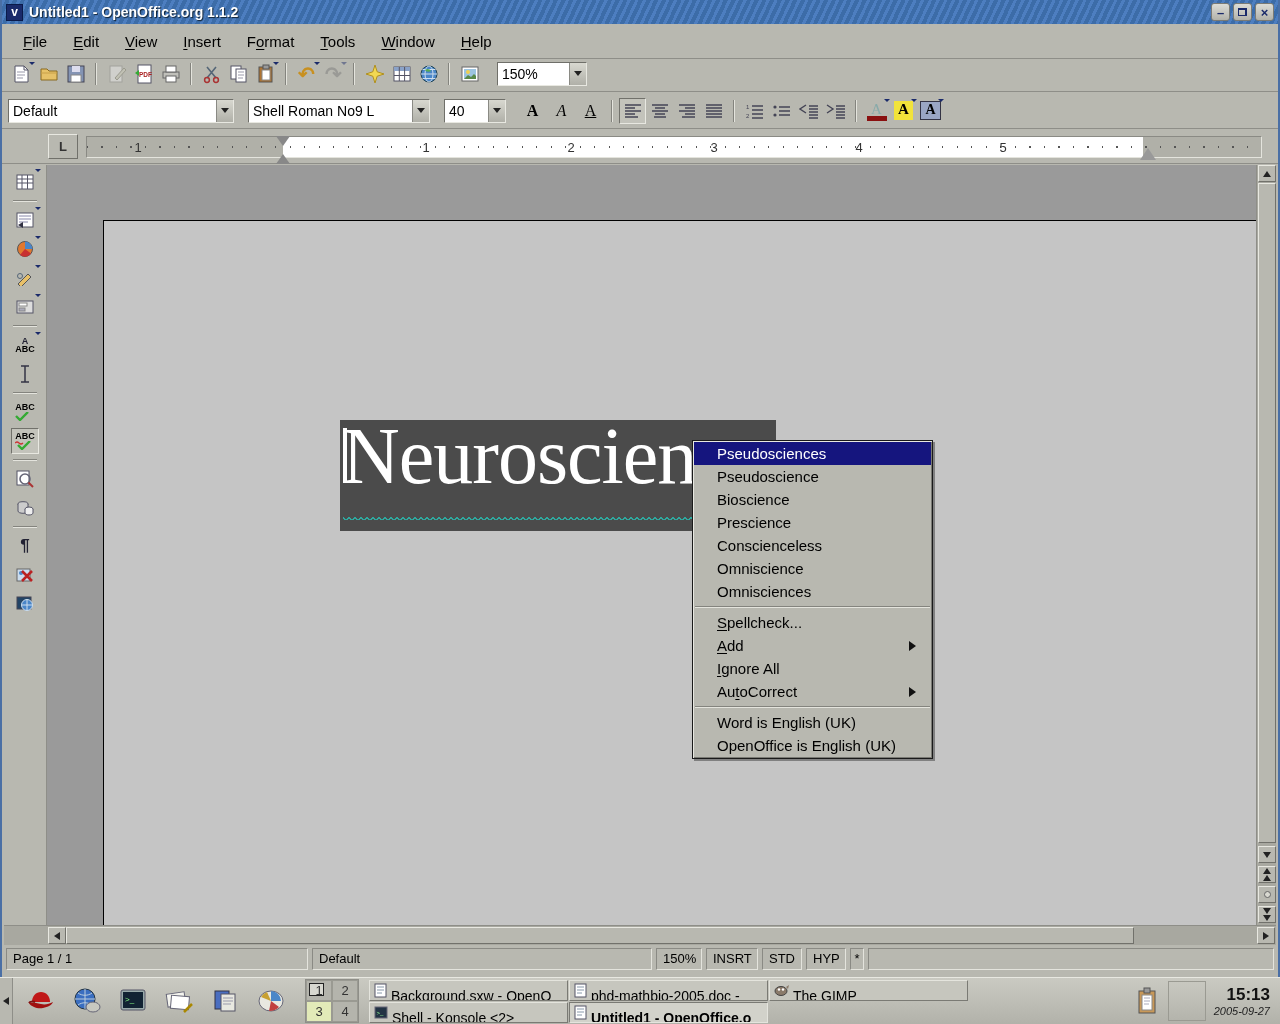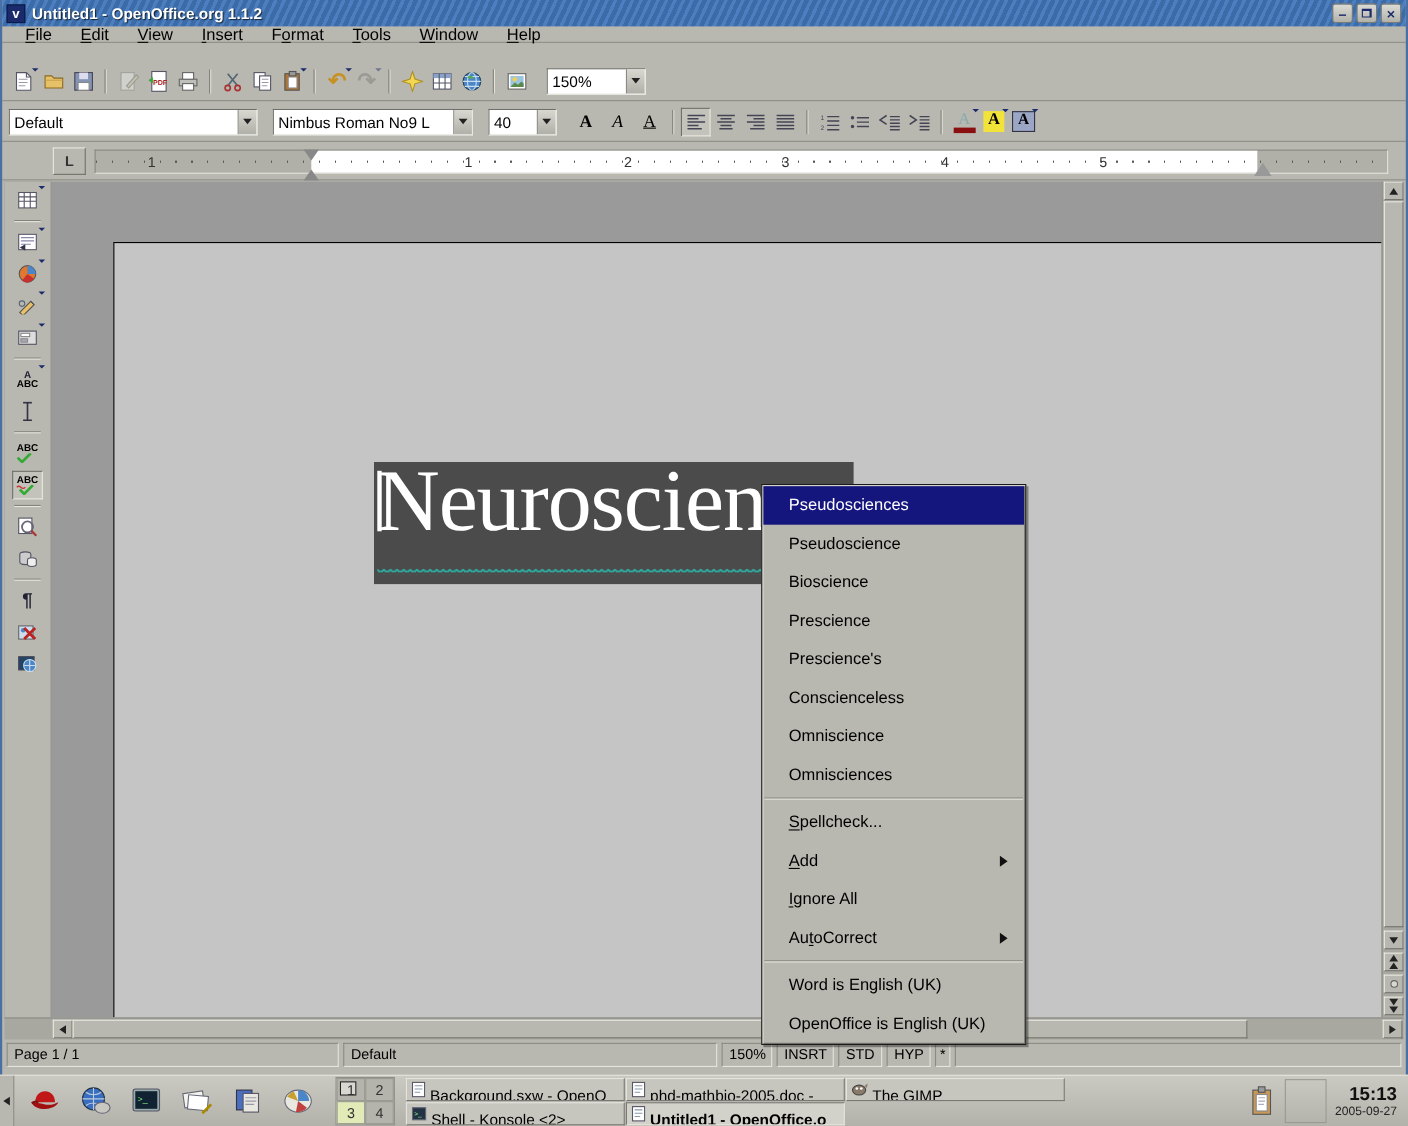--- a/index.html
+++ b/index.html
@@ -18,21 +18,21 @@
     background:repeating-linear-gradient(115deg,var(--title2) 0 3px,var(--title1) 3px 7px);
     display:flex;align-items:center;padding:0 4px;color:#fff;}
   .win-icon{width:17px;height:17px;background:#1a2a6a;border:1px solid #0a1a4a;margin-right:6px;
     display:flex;align-items:center;justify-content:center;color:#fff;font-size:12px;font-weight:bold;}
   .titlebar .title{font-size:14px;font-weight:bold;text-shadow:1px 1px 1px #123;text-align:center;}
   .win-buttons{margin-left:auto;display:flex;gap:3px;}
   .win-btn{width:19px;height:18px;background:linear-gradient(#dcdcd6,#b2b2aa);border:1px solid #7a7a74;border-radius:3px;
     display:flex;align-items:center;justify-content:center;color:#1a2a6a;font-weight:bold;font-size:13px;line-height:1;cursor:default;}
   .win-btn .maxg{width:9px;height:8px;border:2px solid #1a2a6a;border-left-width:1px;border-bottom-width:1px;}
 
-  .menubar{position:absolute;left:0;top:25px;right:0;height:14px;display:flex;align-items:center;
+  .menubar{position:absolute;left:0;top:25px;right:0;height:34px;display:flex;align-items:center;
     border-bottom:1px solid #8e8e88;padding-left:8px;font-size:15px;}
   .menu-item{padding:4px 13px;cursor:default;}
 
   .toolbar{position:absolute;left:0;right:0;display:flex;align-items:center;padding:0 6px;border-bottom:1px solid #8e8e88;}
   .fn-bar{top:56px;height:36px;}
   .obj-bar{top:93px;height:36px;}
   .tb-btn{position:relative;width:27px;height:26px;display:flex;align-items:center;justify-content:center;border:1px solid transparent;}
   .tb-btn.disabled{opacity:.45;}
   .tb-btn.pressed{border-color:var(--chrome-dk) var(--chrome-lt) var(--chrome-lt) var(--chrome-dk);background:#c3c3bb;}
   .tb-btn .dd{position:absolute;top:0;right:-1px;width:0;height:0;border:3.5px solid transparent;border-top-color:#1a2a6a;}
@@ -97,21 +97,21 @@
   .hs-btn{position:absolute;top:1px;width:18px;height:17px;background:var(--chrome);
     border:1px solid;border-color:var(--chrome-lt) var(--chrome-dk) var(--chrome-dk) var(--chrome-lt);
     display:flex;align-items:center;justify-content:center;}
   .hthumb{position:absolute;left:62px;top:1px;width:1068px;height:17px;background:var(--chrome);
     border:1px solid;border-color:var(--chrome-lt) var(--chrome-dk) var(--chrome-dk) var(--chrome-lt);}
 
   
   .ctx-menu{position:absolute;left:690px;top:440px;width:241px;background:var(--chrome);
     border:1px solid #1a1a1a;box-shadow:inset 1px 1px 0 var(--chrome-lt), inset -1px -1px 0 #7a7a74, 2px 2px 0 rgba(0,0,0,.35);
     padding:1px;font-size:15px;z-index:50;}
-  .ctx-item{height:35px;display:flex;align-items:center;padding:0 10px 0 23px;white-space:nowrap;}
+  .ctx-item{height:23px;display:flex;align-items:center;padding:0 10px 0 23px;white-space:nowrap;}
   .ctx-item.sel{background:var(--accent);color:#fff;}
   .ctx-sep{height:0;border-top:1px solid #84847e;border-bottom:1px solid #e4e4dd;margin:3px 1px;}
   .ctx-arrow{margin-left:auto;width:0;height:0;border:5px solid transparent;border-left:7px solid #111;}
 
   
   .statusbar{position:absolute;left:2px;right:2px;top:947px;height:24px;display:flex;gap:4px;padding:1px 2px;font-size:13px;}
   .sb-field{border:1px solid;border-color:#8a8a84 #e4e4dd #e4e4dd #8a8a84;padding:2px 6px;white-space:nowrap;overflow:hidden;}
 
   
   .taskbar{position:absolute;left:0;top:977px;width:1280px;height:47px;background:linear-gradient(#cacac2,#b2b2aa);
@@ -125,21 +125,21 @@
   .pager-win{position:absolute;left:2px;top:2px;width:15px;height:13px;border:1px solid #222;background:#d8d8d0;}
   .tasks{display:grid;grid-template-columns:repeat(3,199px);grid-template-rows:21px 21px;gap:1px;margin-left:4px;}
   .task-btn{display:flex;align-items:center;gap:4px;padding:0 4px;font-size:14px;background:#c6c6be;
     border:1px solid;border-color:#e4e4dd #7a7a74 #7a7a74 #e4e4dd;white-space:nowrap;overflow:hidden;}
   .task-btn.active{font-weight:bold;background:#d2d2ca;border-color:#7a7a74 #e4e4dd #e4e4dd #7a7a74;}
   .task-btn .tlabel{overflow:hidden;white-space:nowrap;margin-top:11px;}
   .tray{margin-left:auto;display:flex;align-items:center;gap:8px;padding-right:6px;}
   .tray-box{width:38px;height:40px;border:1px solid #9a9a92;}
   .clockblk{text-align:right;padding-right:4px;}
   .clock-time{font-size:17px;font-weight:bold;color:#111;}
-  .clock-date{font-size:11px;color:#222;}
+  .clock-date{font-size:11px;color:#222;font-style:italic;}
 
   svg{display:block;}
 </style>
 </head>
 <body>
 
 <div class="desktop">
 
   <div class="window">
 
@@ -276,21 +276,21 @@
         <span class="combo-btn"></span>
       </span>
     </div>
 
     <div class="toolbar obj-bar">
       <span class="combo" style="width:226px;">
         <span class="val">Default</span>
         <span class="combo-btn"></span>
       </span>
       <span class="combo" style="width:182px;margin-left:14px;">
-        <span class="val">Nimbus Roman No9 L</span>
+        <span class="val">Shell Roman No9 L</span>
         <span class="combo-btn"></span>
       </span>
       <span class="combo" style="width:62px;margin-left:14px;">
         <span class="val">40</span>
         <span class="combo-btn"></span>
       </span>
       <span class="tb-btn fmt-btn" style="margin-left:12px;font-weight:bold;">A</span>
       <span class="tb-btn fmt-btn" style="font-style:italic;">A</span>
       <span class="tb-btn fmt-btn" style="text-decoration:underline;">A</span>
       <span class="vsep"></span>
@@ -509,21 +509,20 @@
             </span>
           </span>
       </div>
     </div>
 
     <div class="ctx-menu">
       <div class="ctx-item sel">Pseudosciences</div>
       <div class="ctx-item">Pseudoscience</div>
       <div class="ctx-item">Bioscience</div>
       <div class="ctx-item">Prescience</div>
-      <div class="ctx-item">Prescience's</div>
       <div class="ctx-item">Conscienceless</div>
       <div class="ctx-item">Omniscience</div>
       <div class="ctx-item">Omnisciences</div>
       <div class="ctx-sep"></div>
       <div class="ctx-item">
           <span><u>S</u>pellcheck...</span>
         </div>
       <div class="ctx-item">
           <span><u>A</u>dd</span>
           <span class="ctx-arrow"></span>

